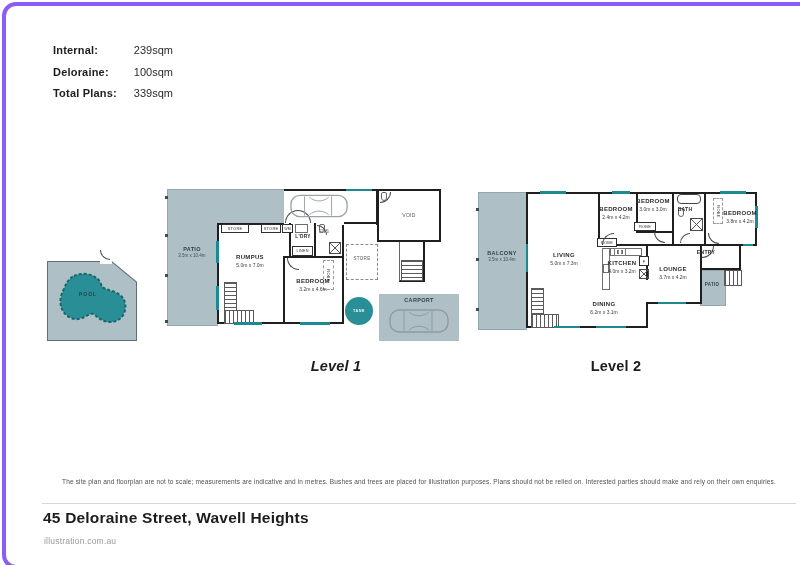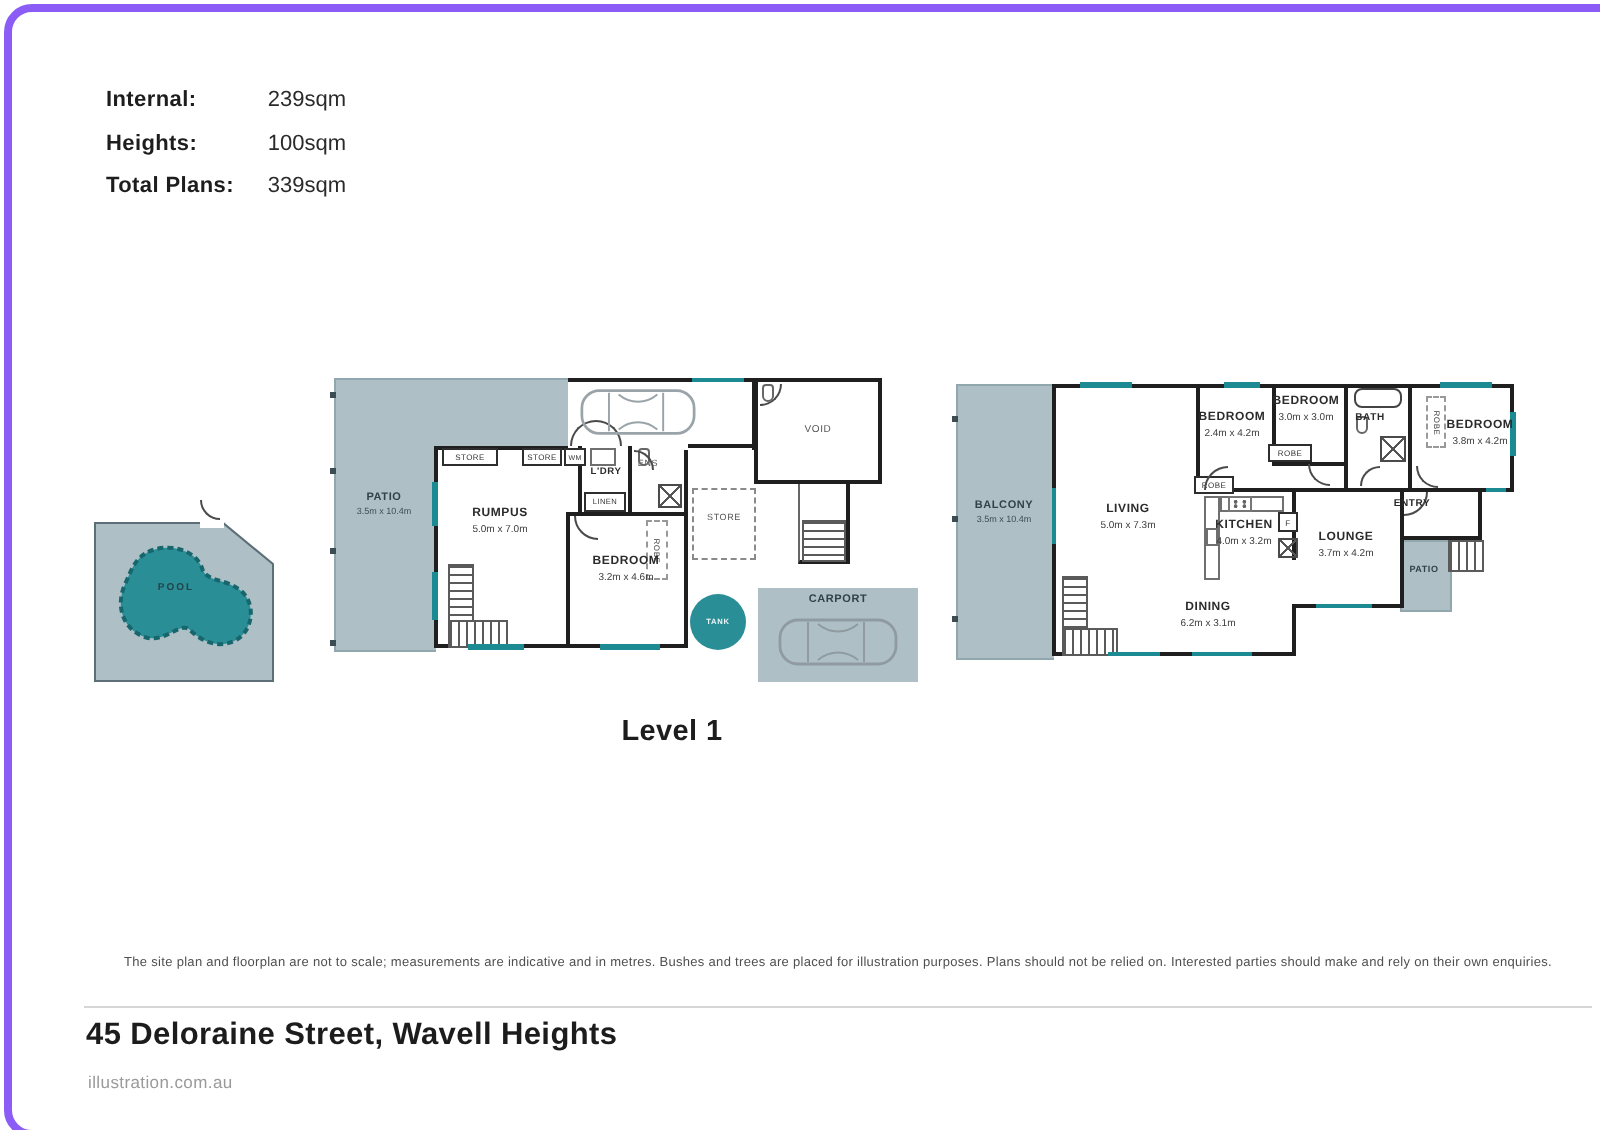--- a/index.html
+++ b/index.html
@@ -52,21 +52,21 @@
 <body>
 
 <div class="page">
 
   <div class="summary">
     <div class="row">
       <div class="lab">Internal:</div>
       <div class="val">239sqm</div>
     </div>
     <div class="row">
-      <div class="lab">Heights:</div>
+      <div class="lab">Deloraine:</div>
       <div class="val">100sqm</div>
     </div>
     <div class="row">
       <div class="lab">Total Plans:</div>
       <div class="val">339sqm</div>
     </div>
   </div>
 
   <div class="plan" style="left:36px;top:180px;width:424px;height:160px;">
 
@@ -277,19 +277,20 @@
       <div class="rdims">3.8m x 4.2m</div>
     </div>
     <div class="room-label" style="left:198px;top:18px;width:22px;">
       <div class="rname" style="font-size:5px;">BATH</div>
     </div>
     <div class="room-label" style="left:210px;top:61px;width:40px;">
       <div class="rname" style="font-size:5px;">ENTRY</div>
     </div>
   </div>
 
-  <div class="level-label" style="left:270px;top:352px;">Level 1</div>
+  <div class="level-label" style="left:270px;top:352px;font-style:italic;">Level 1</div>
+  <div class="level-label" style="left:550px;top:352px;">Level 2</div>
 
   <div class="disclaimer">The site plan and floorplan are not to scale; measurements are indicative and in metres. Bushes and trees are placed for illustration purposes. Plans should not be relied on. Interested parties should make and rely on their own enquiries.</div>
   <div class="separator"></div>
   <div class="address">45 Deloraine Street, Wavell Heights</div>
   <div class="website">illustration.com.au</div>
 </div>
 
 </body></html>

